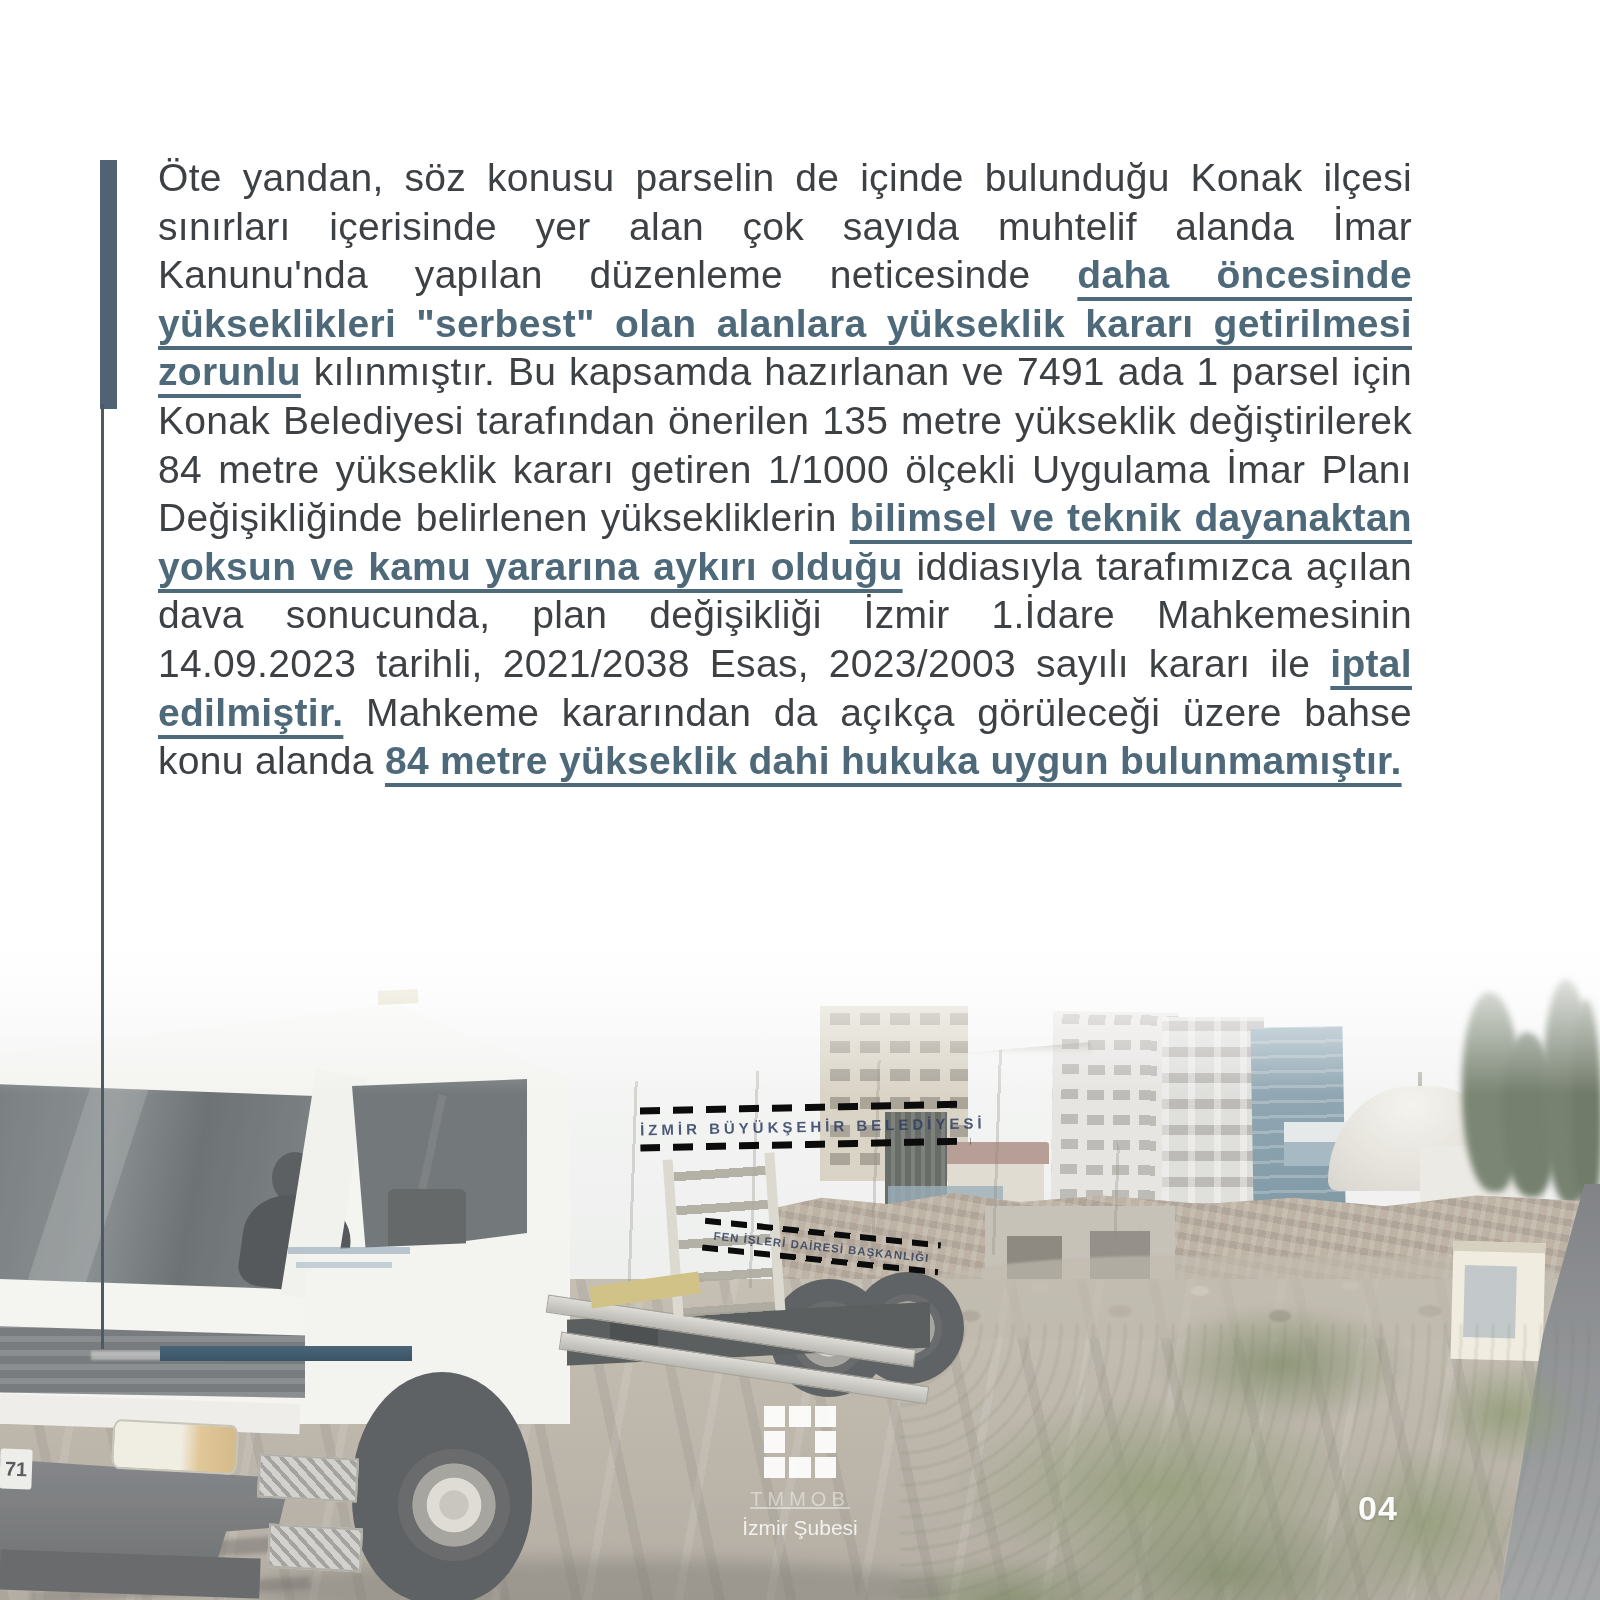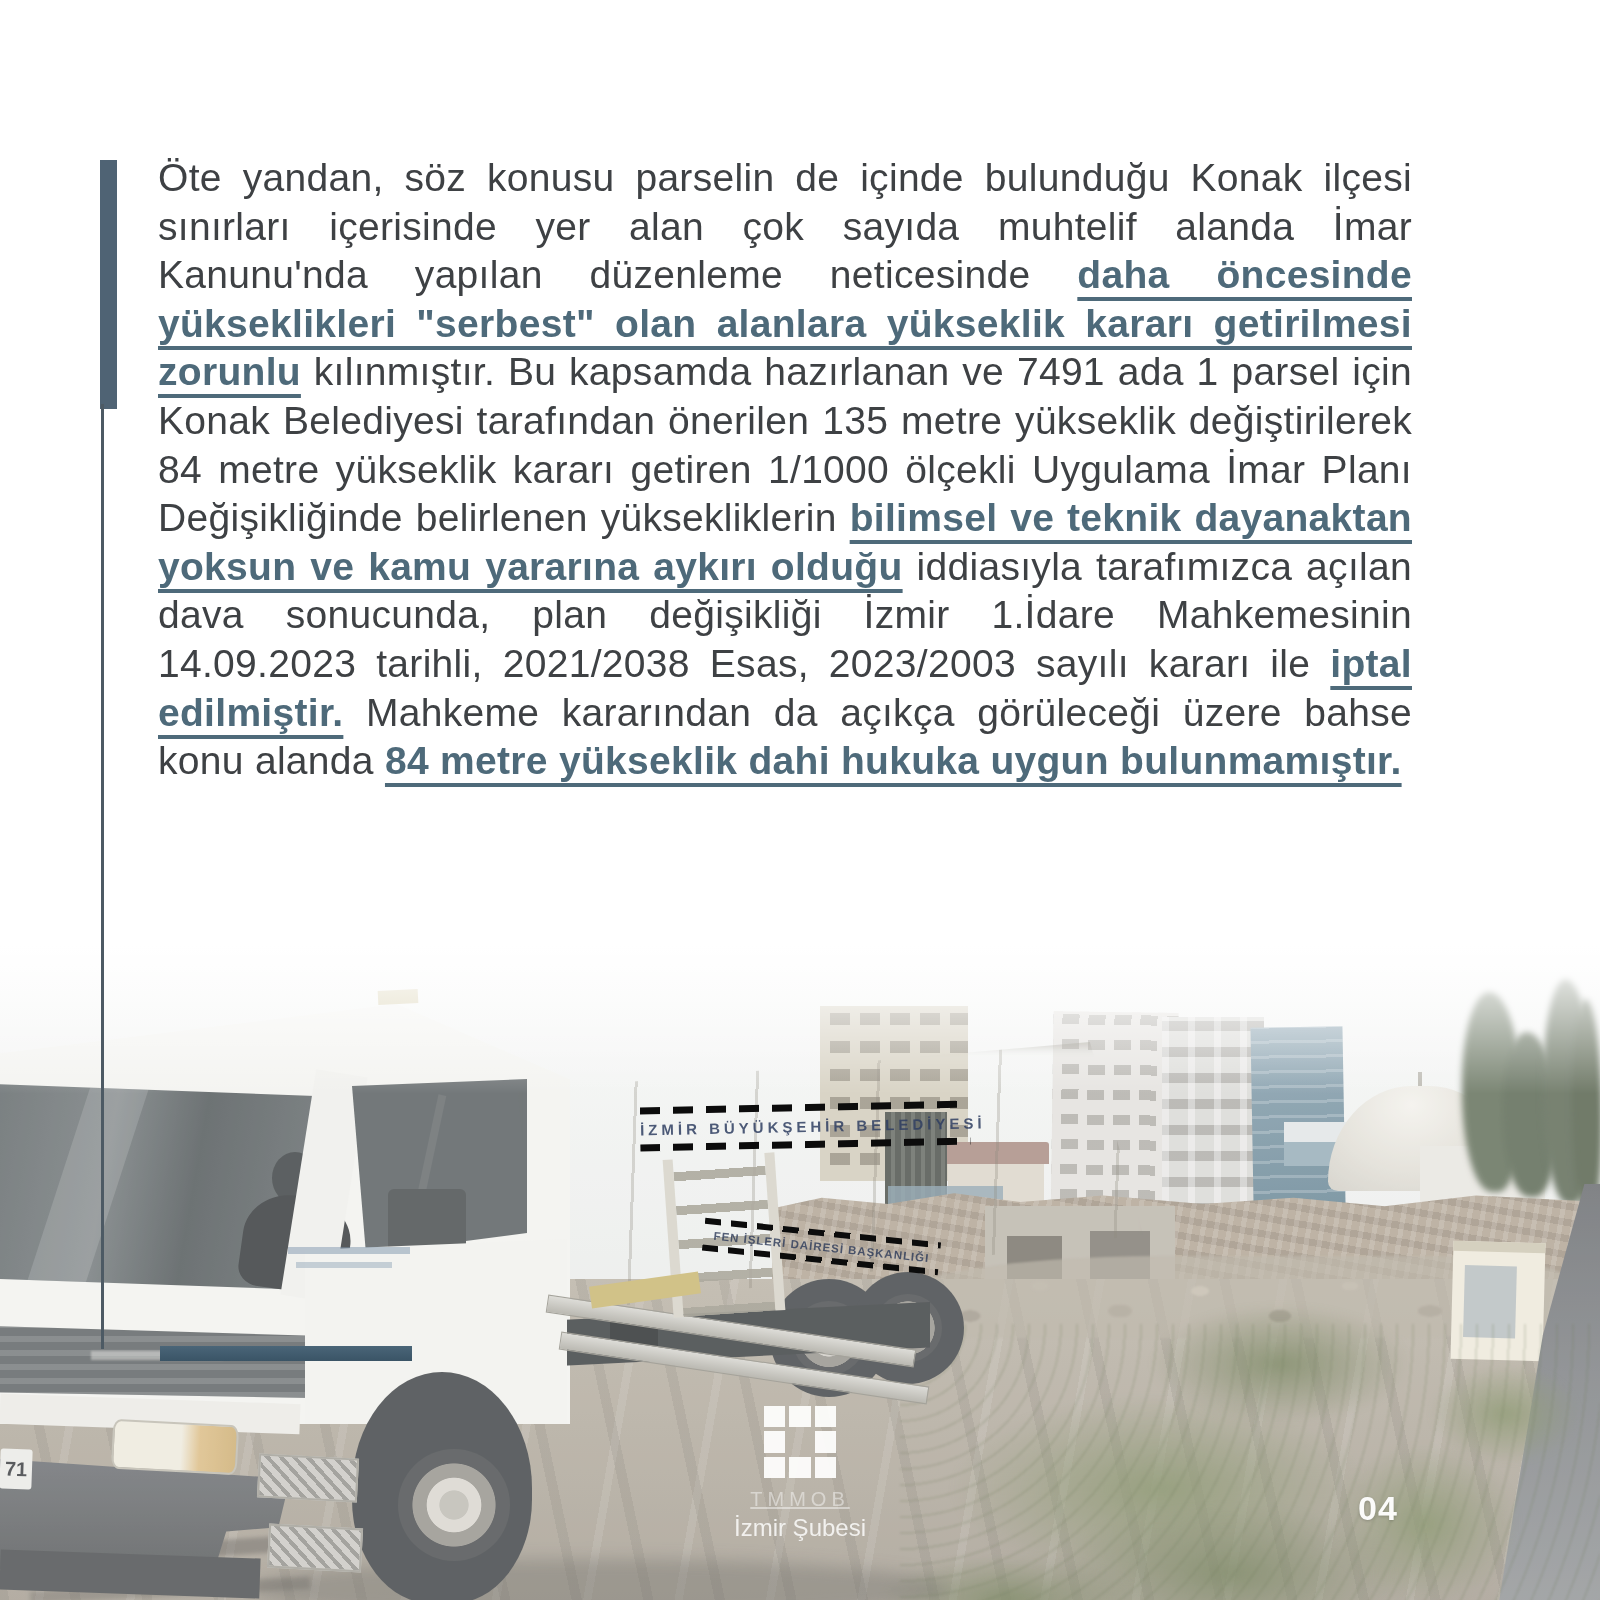--- a/index.html
+++ b/index.html
@@ -185,21 +185,21 @@
       background:linear-gradient(#ffffff,rgba(255,255,255,0));}
 
   
   .watermark{left:0;top:462px;width:1600px;z-index:15;text-align:center;color:#fff;}
   .logo-grid{width:72px;height:72px;margin:0 auto;display:grid;
       grid-template-columns:repeat(3,1fr);grid-template-rows:repeat(3,1fr);gap:4px;}
   .logo-grid span{background:rgba(253,253,252,.95);}
   .logo-grid span:nth-child(5){background:transparent;}
   .wm-parent{margin-top:6px;font-size:20px;line-height:30px;letter-spacing:5px;color:rgba(255,255,255,.45);text-decoration:underline;}
   .wm-name{font-size:27px;line-height:28px;color:rgba(252,252,250,.92);}
-  .wm-branch{margin-top:3px;font-size:24px;line-height:22px;color:rgba(252,252,250,.85);}
+  .wm-branch{margin-top:3px;font-size:21px;line-height:22px;color:rgba(252,252,250,.85);}
   .pagenum{left:1358px;top:545px;width:100px;z-index:15;font-size:34px;font-weight:800;
       letter-spacing:1px;color:#fbfbfa;text-shadow:0 1px 3px rgba(0,0,0,.18);}
 </style>
 </head>
 <body>
 
 <div class="page">
 
   <div class="abs bar-thick"></div>
   <div class="abs bar-line"></div>

